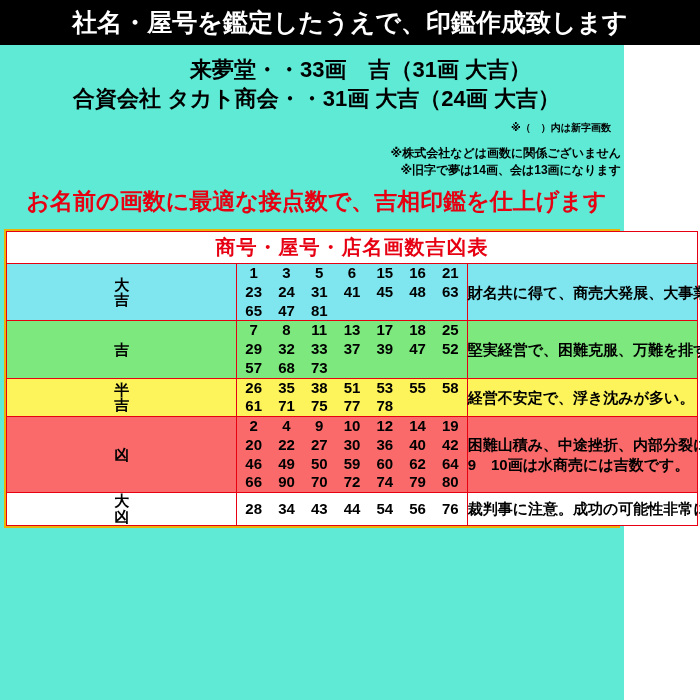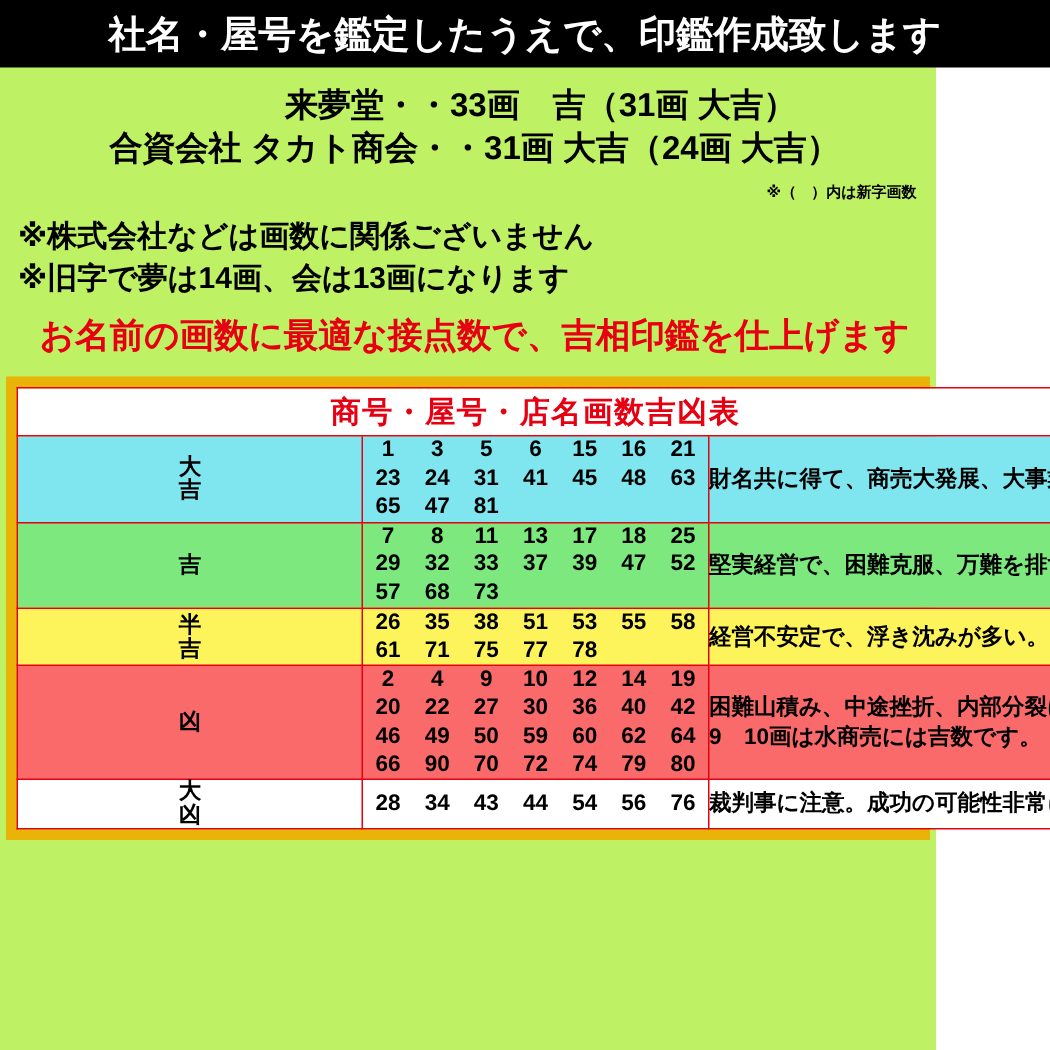--- a/index.html
+++ b/index.html
@@ -6,21 +6,21 @@
   html, body {
     margin: 0; padding: 0;
     width: 700px; height: 700px;
     background: #ffffff;
     font-family: "Liberation Sans", "DejaVu Sans", sans-serif;
     overflow: hidden;
   }
   .page {
     width: 624px; height: 700px;
     position: relative;
-    background: #bef264;
+    background: #5eead4;
   }
 
   
   .header {
     width: 700px;
     height: 45px;
     background: #000000;
     color: #ffffff;
     display: flex;
     align-items: center;
@@ -50,41 +50,41 @@
     text-align: right;
     font-size: 10px;
     font-weight: bold;
     color: #000000;
     padding: 8px 10px 0 0;
     white-space: nowrap;
   }
 
   .notes-center {
     margin-top: 10px;
-    text-align: left;
-    font-size: 20px;
+    text-align: right;
+    font-size: 12px;
     font-weight: bold;
     color: #000000;
     line-height: 1.38;
   }
   .notes-center div { white-space: nowrap; }
 
   .red-head {
     margin-top: 8px;
     text-align: center;
     color: #e60012;
     font-size: 23px;
     font-weight: bold;
     white-space: nowrap;
   }
 
   
   .tbl-wrap {
     margin: 12px 4px 0 4px;
-    border: 7px solid #eab308;
+    border: 2px solid #eab308;
   }
   table.kyou {
     border-collapse: collapse;
     width: 692px;
     table-layout: fixed;
   }
   table.kyou td, table.kyou th {
     border: 1px solid #e60012;
     padding: 0;
     vertical-align: middle;

